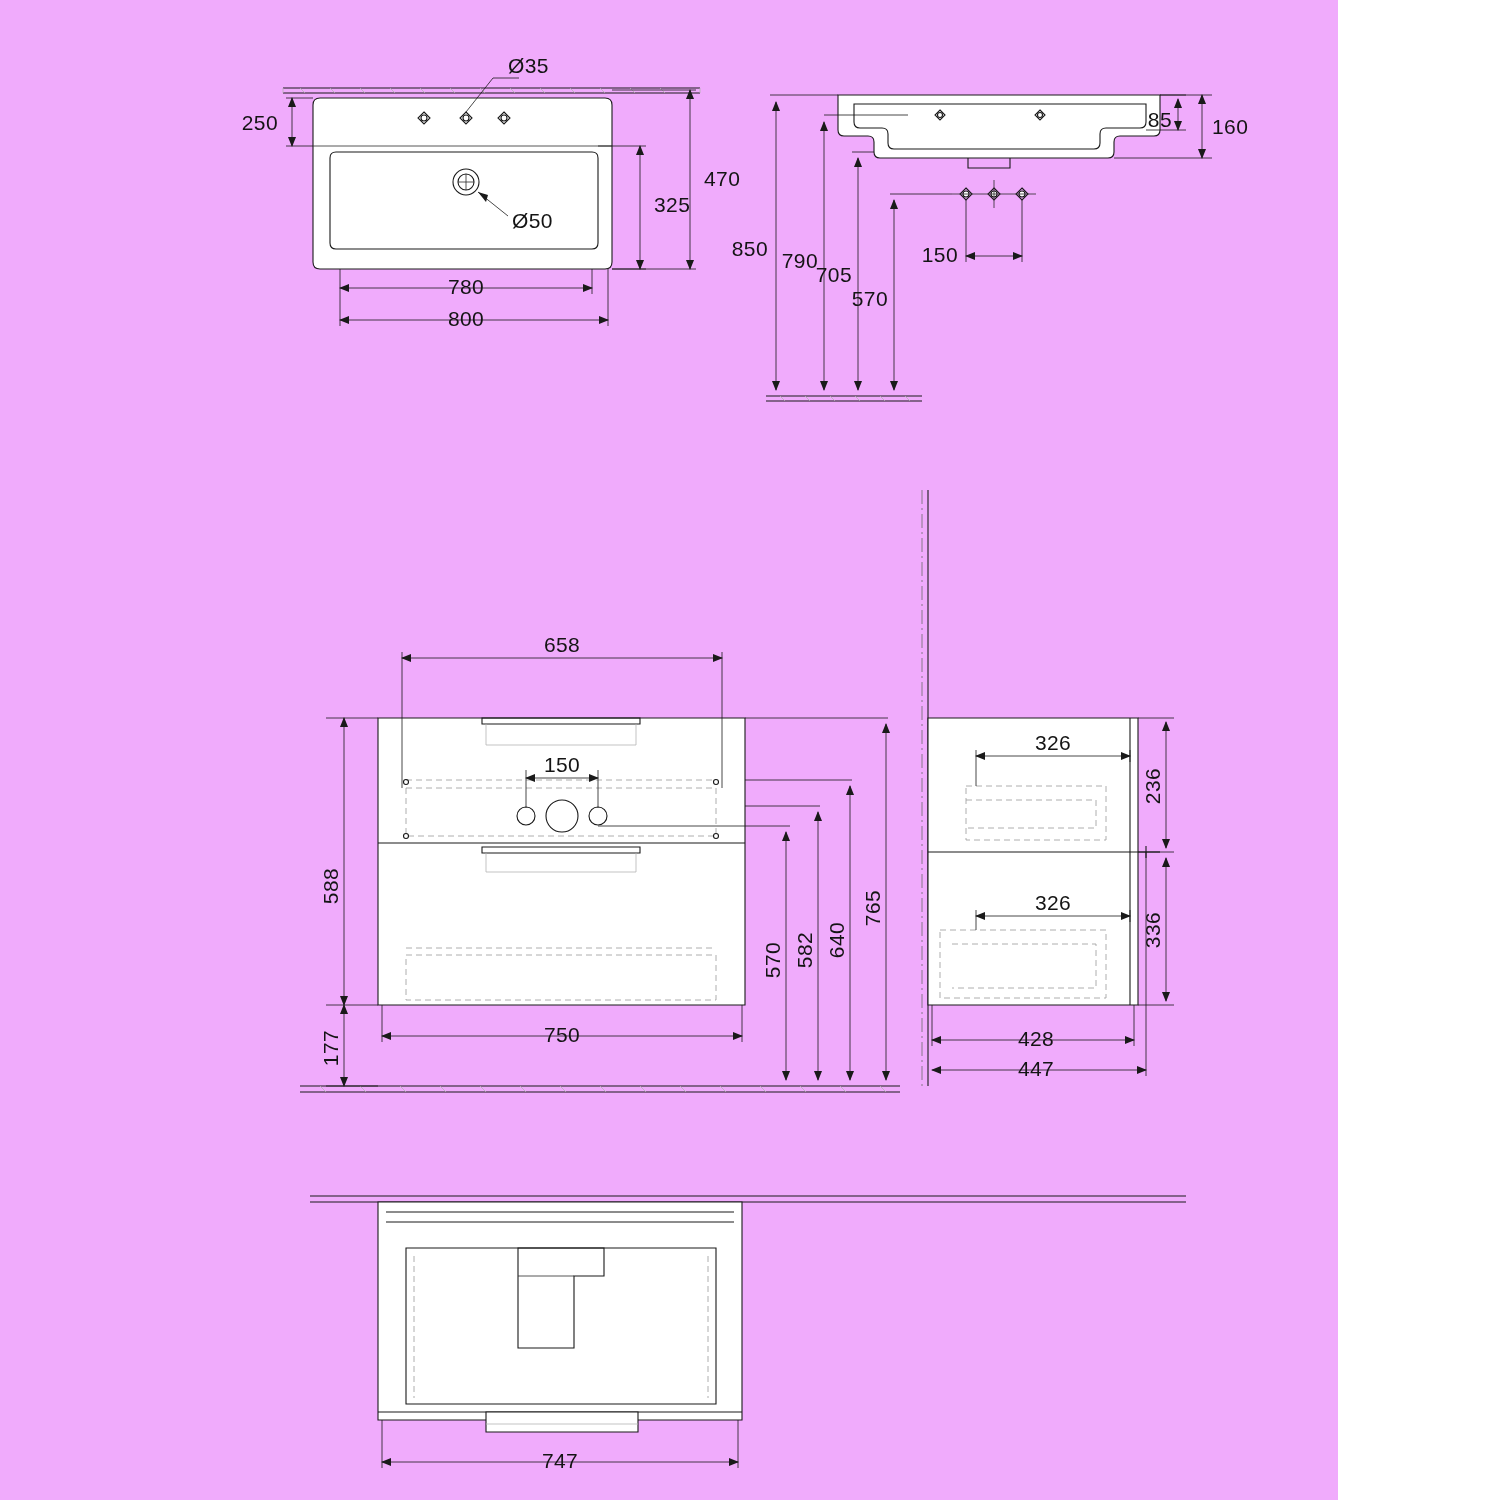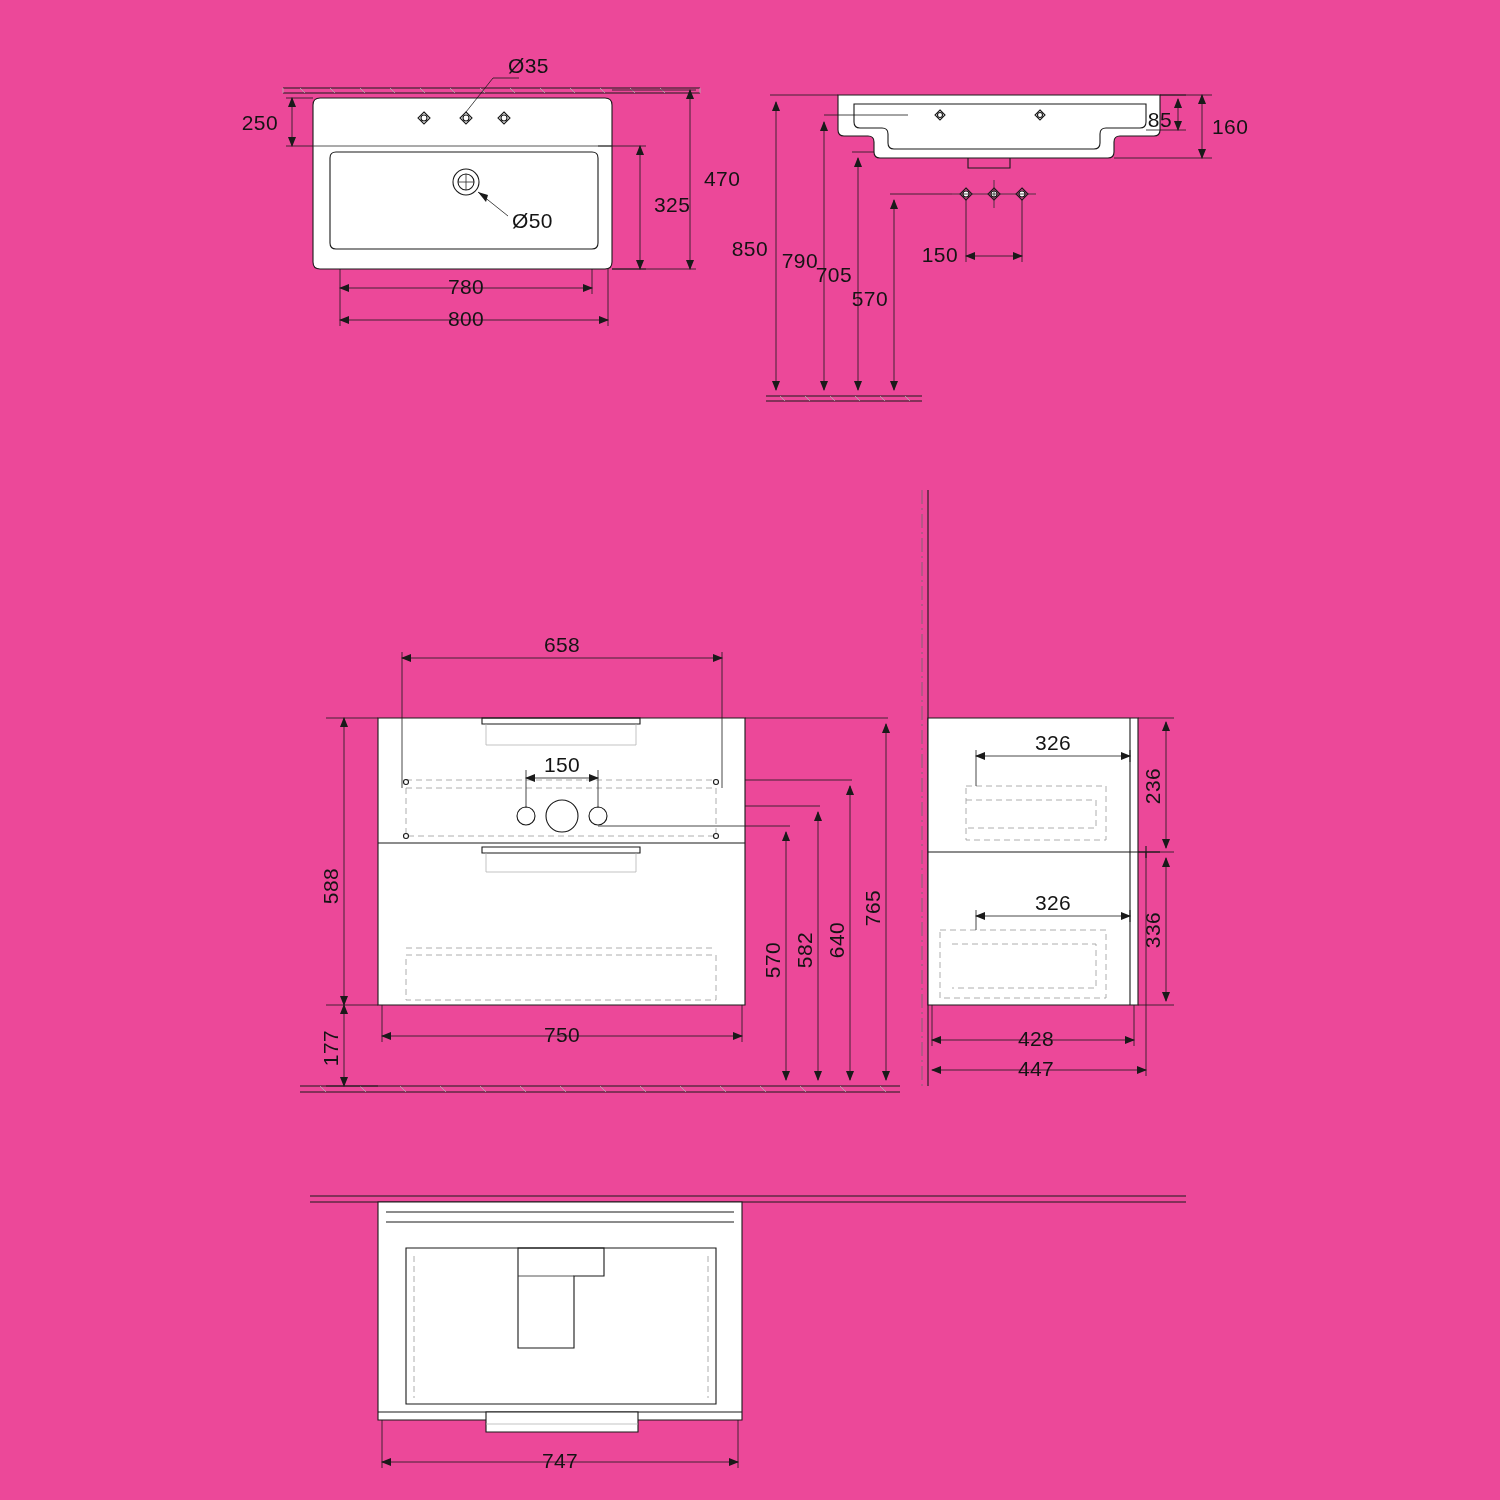--- a/index.html
+++ b/index.html
@@ -5,23 +5,23 @@
   html, body {
     margin: 0;
     padding: 0;
     background: #ffffff;
   }
   body {
     font-family: "Liberation Sans", sans-serif;
   }
   #sheet {
     position: relative;
-    width: 1500px;
+    width: 1338px;
     height: 1500px;
-    background: #ec4899;
+    background: #f0abfc;
     overflow: hidden;
   }
   svg.drawing {
     position: absolute;
     left: 0;
     top: 0;
     width: 1500px;
     height: 1500px;
   }
   .ln {

